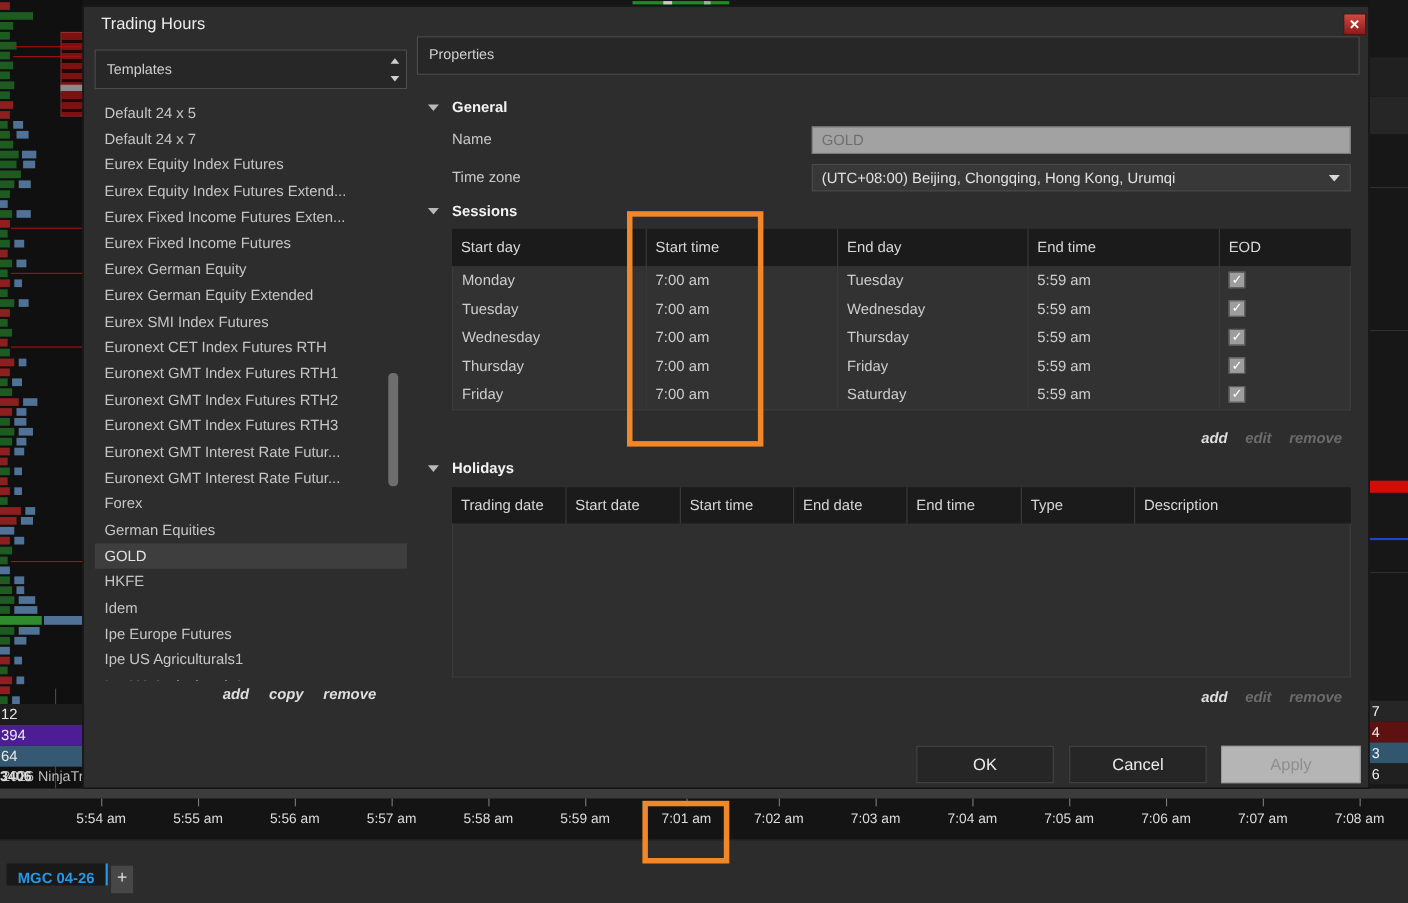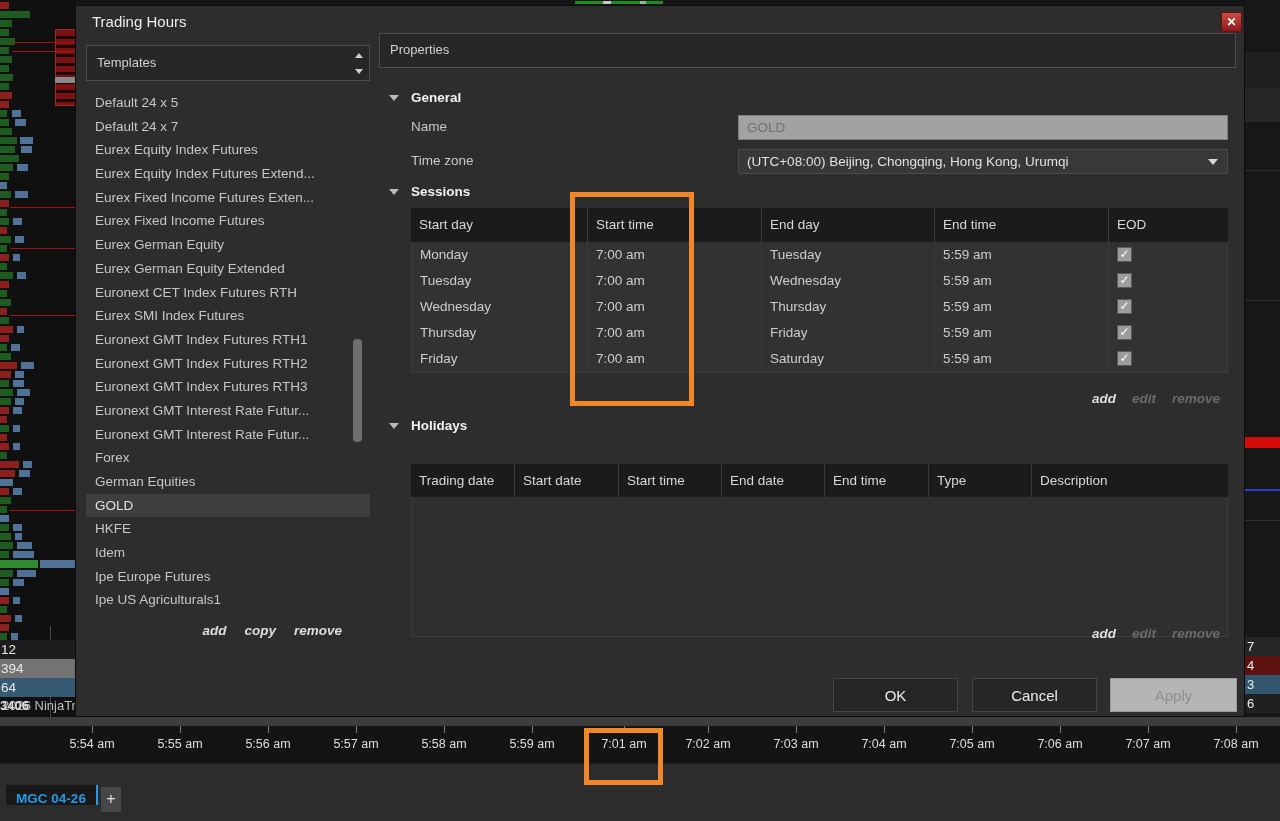--- a/index.html
+++ b/index.html
@@ -88,21 +88,21 @@
   .sess-head .idx-0{width:176px;}.sess-head .idx-1{width:174px;}.sess-head .idx-2{width:173px;}
   .sess-head .idx-3{width:174px;}.sess-head .idx-4{width:120px;}
   .sess-body{background:#323232;border:1px solid #3d3d3d;border-top:none;}
   .srow{display:flex;height:26px;}
   .srow .cell{line-height:26px;padding-left:8px;font-size:13.5px;color:#cdcdcd;overflow:hidden;}
   .srow .cell + .cell{border-left:1px solid #3a3a3a;}
   .srow .c0{width:175px;}.srow .c1{width:174px;}.srow .c2{width:173px;}.srow .c3{width:174px;}.srow .c4{width:119px;}
   .checkbox{width:15px;height:15px;margin-top:5px;background:#9d9d9d;border:1px solid #5a5a5a;color:#fff;font-size:12px;line-height:13px;text-align:center;cursor:pointer;}
   .sess-actions{position:absolute;left:335px;top:385px;width:817px;display:flex;justify-content:flex-end;gap:16px;padding-right:8px;}
 
-  .hol-table{position:absolute;left:335px;top:458px;width:817px;}
+  .hol-table{position:absolute;left:335px;top:437px;width:817px;}
   .hol-head{display:flex;height:33px;background:#1b1b1b;}
   .hol-head .hcell{line-height:33px;padding-left:8px;font-size:13.5px;color:#d8d8d8;overflow:hidden;}
   .hol-head .hcell + .hcell{border-left:1px solid #3c3c3c;}
   .hol-head .idx-0{width:103px;}.hol-head .idx-1{width:104px;}.hol-head .idx-2{width:103px;}
   .hol-head .idx-3{width:103px;}.hol-head .idx-4{width:104px;}.hol-head .idx-5{width:103px;}.hol-head .idx-6{width:194px;}
   .hol-body{height:140px;background:#2f2f2f;border:1px solid #3d3d3d;border-top:none;}
   .hol-actions{position:absolute;left:335px;top:620px;width:817px;display:flex;justify-content:flex-end;gap:16px;padding-right:8px;}
 
   .btn{position:absolute;top:672px;height:34px;background:#262626;border:1px solid #454545;color:#ececec;font-size:15px;cursor:pointer;}
   .btn-ok{left:757px;width:125px;}
@@ -238,21 +238,21 @@
         <div class="bar" style="left: 15px; top: 615px; width: 7px; height: 7px; background: rgb(79, 114, 150);"></div>
         <div class="bar" style="left: 0px; top: 624px; width: 9px; height: 7px; background: rgb(142, 31, 31);"></div>
         <div class="bar" style="left: 0px; top: 633px; width: 7px; height: 7px; background: rgb(29, 91, 33);"></div>
         <div class="bar" style="left: 11px; top: 633px; width: 7px; height: 7px; background: rgb(79, 114, 150);"></div>
       </div>
     <div class="vline"></div>
     <div id="left-rows">
 
         <div class="lrow idx-0" style="background: rgb(29, 29, 29);"><span>12</span></div>
 
-        <div class="lrow idx-1" style="background: #737373;"><span>394</span></div>
+        <div class="lrow idx-1" style="background: #4c1d95;"><span>394</span></div>
 
         <div class="lrow idx-2" style="background: rgb(53, 88, 115);"><span>64</span></div>
       </div>
     <div class="watermark">
       <span class="wm-a">3406</span>
       <span class="wm-b">2026 NinjaTr</span>
     </div>
   </div>
 
   <div class="chart-right">
@@ -343,23 +343,23 @@
         <div class="t-item idx-3">Eurex Equity Index Futures Extend...</div>
 
         <div class="t-item idx-5">Eurex Fixed Income Futures Exten...</div>
 
         <div class="t-item idx-4">Eurex Fixed Income Futures</div>
 
         <div class="t-item idx-6">Eurex German Equity</div>
 
         <div class="t-item idx-7">Eurex German Equity Extended</div>
 
+        <div class="t-item idx-8">Eurex SMI Index Futures</div>
+
         <div class="t-item idx-9">Euronext CET Index Futures RTH</div>
-
-        <div class="t-item idx-8">Eurex SMI Index Futures</div>
 
         <div class="t-item idx-10">Euronext GMT Index Futures RTH1</div>
 
         <div class="t-item idx-11">Euronext GMT Index Futures RTH2</div>
 
         <div class="t-item idx-12">Euronext GMT Index Futures RTH3</div>
 
         <div class="t-item idx-13">Euronext GMT Interest Rate Futur...</div>
 
         <div class="t-item idx-14">Euronext GMT Interest Rate Futur...</div>

